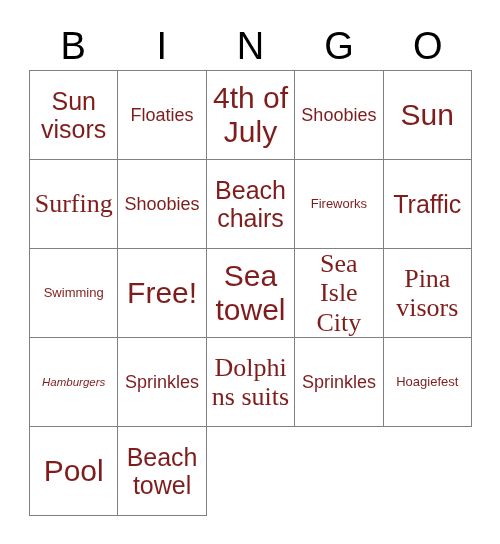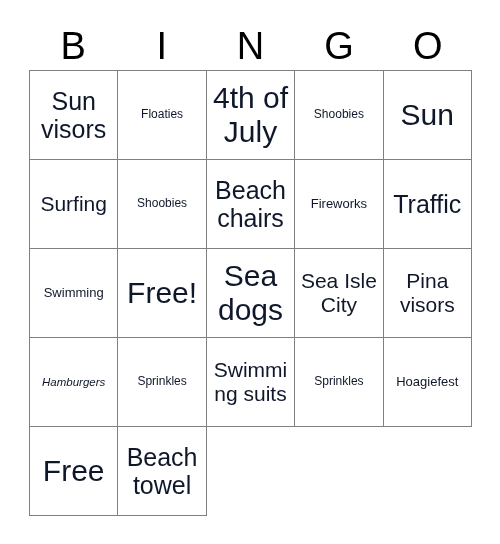--- a/index.html
+++ b/index.html
@@ -64,27 +64,27 @@
     text-align: center;
     padding: 2px 3px;
     overflow: hidden;
     background: #ffffff;
   }
   .cell-text {
     display: block;
     width: 100%;
     line-height: 1.12;
     word-wrap: break-word;
-    color: #0f172a;
+    color: #7f1d1d;
   }
   
   .fs-xl  .cell-text { font-size: 30px; }
   .fs-lg  .cell-text { font-size: 25px; }
-  .fs-md  .cell-text { font-size: 21px; }
-  .fs-sm  .cell-text { font-size: 12px; }
+  .fs-md  .cell-text { font-size: 26px; font-family: Liberation Serif, serif; }
+  .fs-sm  .cell-text { font-size: 18px; }
   .fs-xs  .cell-text { font-size: 13px; }
   .fs-xxs .cell-text { font-size: 11.5px; font-style: italic; }
 </style>
 </head>
 <body>
 
 <div id="card">
 
   <div id="header-row">
     <div class="header-letter">B</div>
@@ -125,44 +125,44 @@
       <div class="cell fs-lg">
         <span class="cell-text">Traffic</span>
       </div>
       <div class="cell fs-xs">
         <span class="cell-text">Swimming</span>
       </div>
       <div class="cell fs-xl">
         <span class="cell-text">Free!</span>
       </div>
       <div class="cell fs-xl">
-        <span class="cell-text">Sea dogs</span>
+        <span class="cell-text">Sea towel</span>
       </div>
       <div class="cell fs-md">
         <span class="cell-text">Sea Isle City</span>
       </div>
       <div class="cell fs-md">
         <span class="cell-text">Pina visors</span>
       </div>
       <div class="cell fs-xxs">
         <span class="cell-text">Hamburgers</span>
       </div>
       <div class="cell fs-sm">
         <span class="cell-text">Sprinkles</span>
       </div>
       <div class="cell fs-md">
-        <span class="cell-text">Swimming suits</span>
+        <span class="cell-text">Dolphins suits</span>
       </div>
       <div class="cell fs-sm">
         <span class="cell-text">Sprinkles</span>
       </div>
       <div class="cell fs-xs">
         <span class="cell-text">Hoagiefest</span>
       </div>
       <div class="cell fs-xl">
-        <span class="cell-text">Free</span>
+        <span class="cell-text">Pool</span>
       </div>
       <div class="cell fs-lg">
         <span class="cell-text">Beach towel</span>
       </div>
     </div>
 
 </div>
 
 </body></html>

